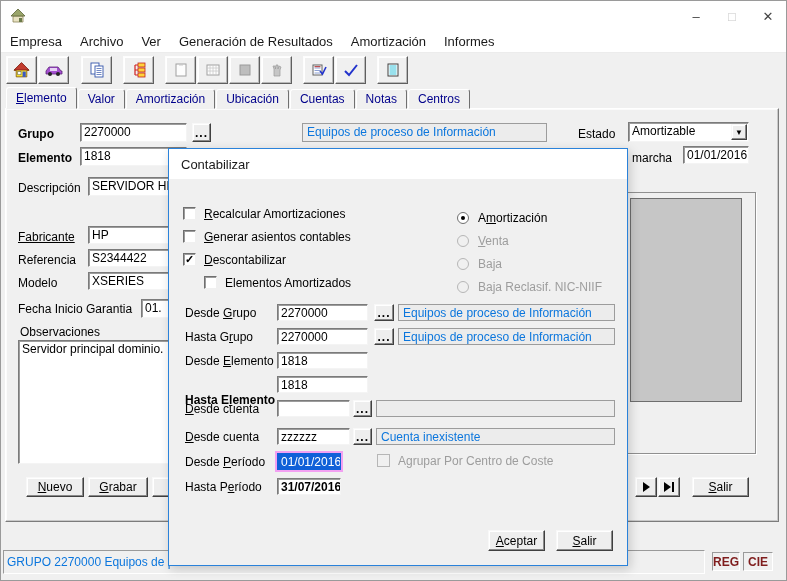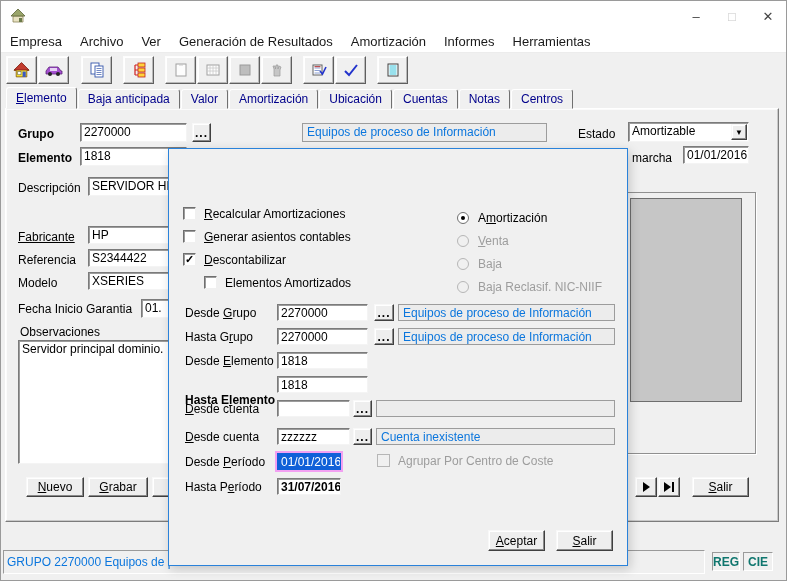--- a/index.html
+++ b/index.html
@@ -53,21 +53,21 @@
   
   #dialog{left:168px;top:148px;width:460px;height:418px;background:#f0f0f0;border:1px solid #2a82da;
           z-index:10;box-shadow:2px 3px 10px rgba(0,0,0,.18);}
   #dialog-titlebar{position:absolute;left:0;top:0;width:100%;height:30px;background:#fff;
           display:flex;align-items:center;}
   #dialog-title{font-size:13px;color:#1a1a1a;margin-left:12px;}
   
   #status-left{left:3px;top:550px;width:702px;height:24px;border:1px solid;border-color:#9a9a9a #fff #fff #9a9a9a;
           font-size:12px;color:#0b76dd;line-height:22px;padding-left:3px;overflow:hidden;white-space:nowrap;}
   .statbox{position:absolute;top:552px;height:19px;border:1px solid;border-color:#9a9a9a #fff #fff #9a9a9a;
-          color:#0f766e;font-size:12px;font-weight:bold;display:flex;align-items:center;justify-content:center;}
+          color:#7f1d1d;font-size:12px;font-weight:bold;display:flex;align-items:center;justify-content:center;}
   u{text-decoration:underline;}
   svg{display:block;}
 </style>
 </head>
 <body>
 
 <div class="abs" id="titlebar">
   <span class="abs" style="left:9px;top:7px;">
     <svg width="16" height="16" viewBox="0 0 16 16">
       <polygon points="3,8 13,8 13,14 3,14" fill="#e9e3c2" stroke="#8a8458" stroke-width="0.8"></polygon>
@@ -81,21 +81,20 @@
   <span class="winctl">✕</span>
 </div>
 
 <div class="abs" id="menubar">
     <span class="menu-item">Empresa</span>
     <span class="menu-item">Archivo</span>
     <span class="menu-item">Ver</span>
     <span class="menu-item">Generación de Resultados</span>
     <span class="menu-item">Amortización</span>
     <span class="menu-item">Informes</span>
-    <span class="menu-item">Herramientas</span>
   </div>
 
 <div class="abs" id="toolbar">
   <div class="tbtn" style="left:5px;">
     <svg width="17" height="17" viewBox="0 0 16 16">
         <polygon points="8,1 15,8 13,8 13,14 3,14 3,8 1,8" fill="#f3e234" stroke="#7a4a00" stroke-width="0.7"></polygon>
         <polygon points="8,0.5 15,7.5 1,7.5" fill="#c23b2e" stroke="#7a1a10" stroke-width="0.7"></polygon>
         <rect x="9" y="9" width="3" height="5" fill="#3a57c4"></rect>
         <rect x="4.5" y="9" width="3" height="3" fill="#fff" stroke="#555" stroke-width="0.5"></rect>
       </svg>
@@ -161,21 +160,20 @@
   <div class="tbtn" style="left:376px;">
     <svg width="16" height="16" viewBox="0 0 16 16">
         <rect x="3" y="2" width="10" height="12" fill="#fff" stroke="#404040"></rect>
         <path d="M4.5 4 h7 M4.5 6 h7 M4.5 8 h7 M4.5 10 h7 M4.5 12 h7" stroke="#35c4dc" stroke-width="1.1"></path>
       </svg>
   </div>
 </div>
 
 <div class="abs" id="tabstrip">
     <span class="tab active"><u>E</u>lemento</span>
-    <span class="tab">Baja anticipada</span>
     <span class="tab">Valor</span>
     <span class="tab">Amortización</span>
     <span class="tab">Ubicación</span>
     <span class="tab">Cuentas</span>
     <span class="tab">Notas</span>
     <span class="tab">Centros</span>
   </div>
 <div class="abs" id="tabpanel"></div>
 
 <span class="lbl b" style="left:18px;top:127px;">Grupo</span>
@@ -226,20 +224,23 @@
       <rect x="9" y="0" width="2" height="10" fill="#000"></rect>
     </svg>
 </div>
 <div class="btn" style="left:692px;top:477px;width:57px;height:20px;"><u>S</u>alir</div>
 
 <div class="abs" id="status-left">GRUPO 2270000 Equipos de proceso de Información ELEMENTO 1818 SERVIDOR HP PRINCIPAL</div>
 <div class="statbox" style="left:712px;width:28px;">REG</div>
 <div class="statbox" style="left:743px;width:30px;">CIE</div>
 
 <div class="abs" id="dialog">
+  <div id="dialog-titlebar">
+    <span id="dialog-title">Contabilizar</span>
+  </div>
   <div id="dlg-checkboxes">
       <div class="cbx" style="left: 14px; top: 58px;"></div>
       <span class="lbl" style="left: 35px; top: 58px;"><u>R</u>ecalcular Amortizaciones</span>
       <div class="cbx" style="left: 14px; top: 81px;"></div>
       <span class="lbl" style="left: 35px; top: 81px;"><u>G</u>enerar asientos contables</span>
       <div class="cbx" style="left: 14px; top: 104px;">✓</div>
       <span class="lbl" style="left: 35px; top: 104px;"><u>D</u>escontabilizar</span>
       <div class="cbx" style="left: 35px; top: 127px;"></div>
       <span class="lbl" style="left: 56px; top: 127px;">Elementos Amortizados</span>
     </div>

